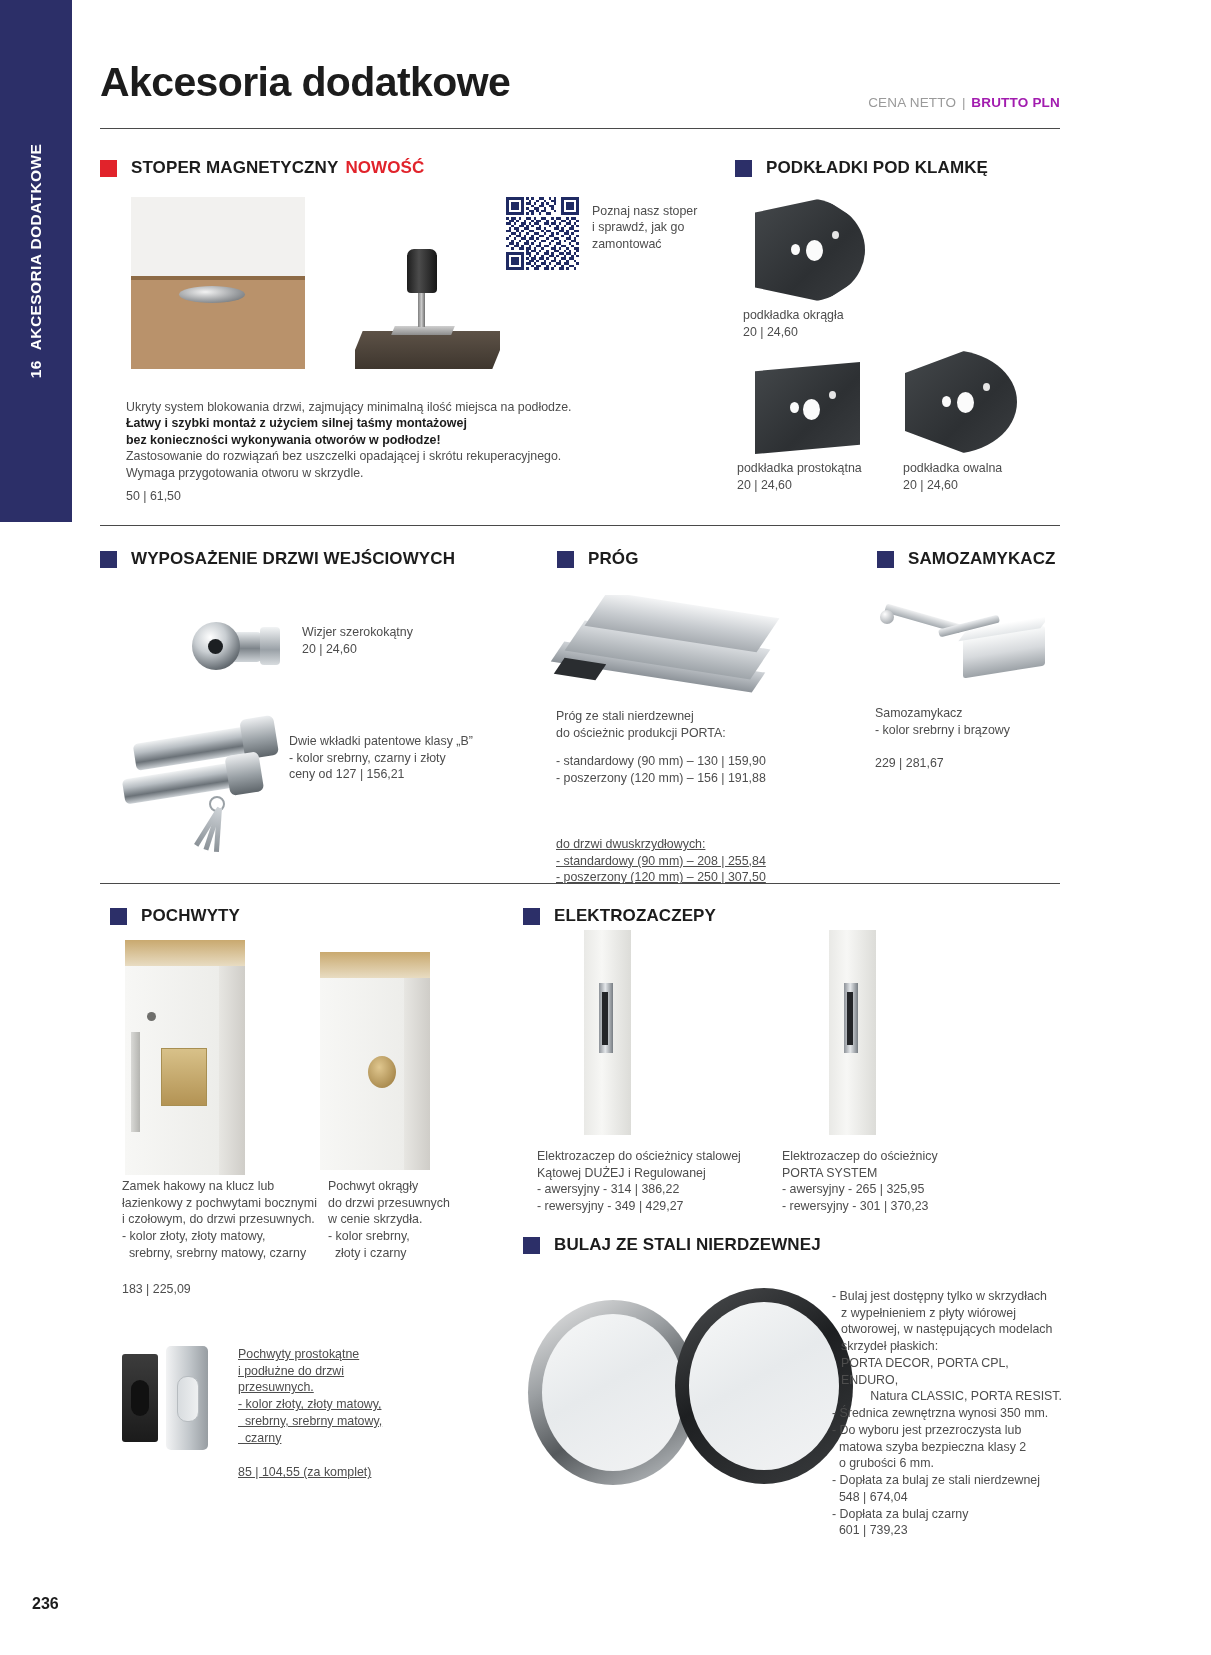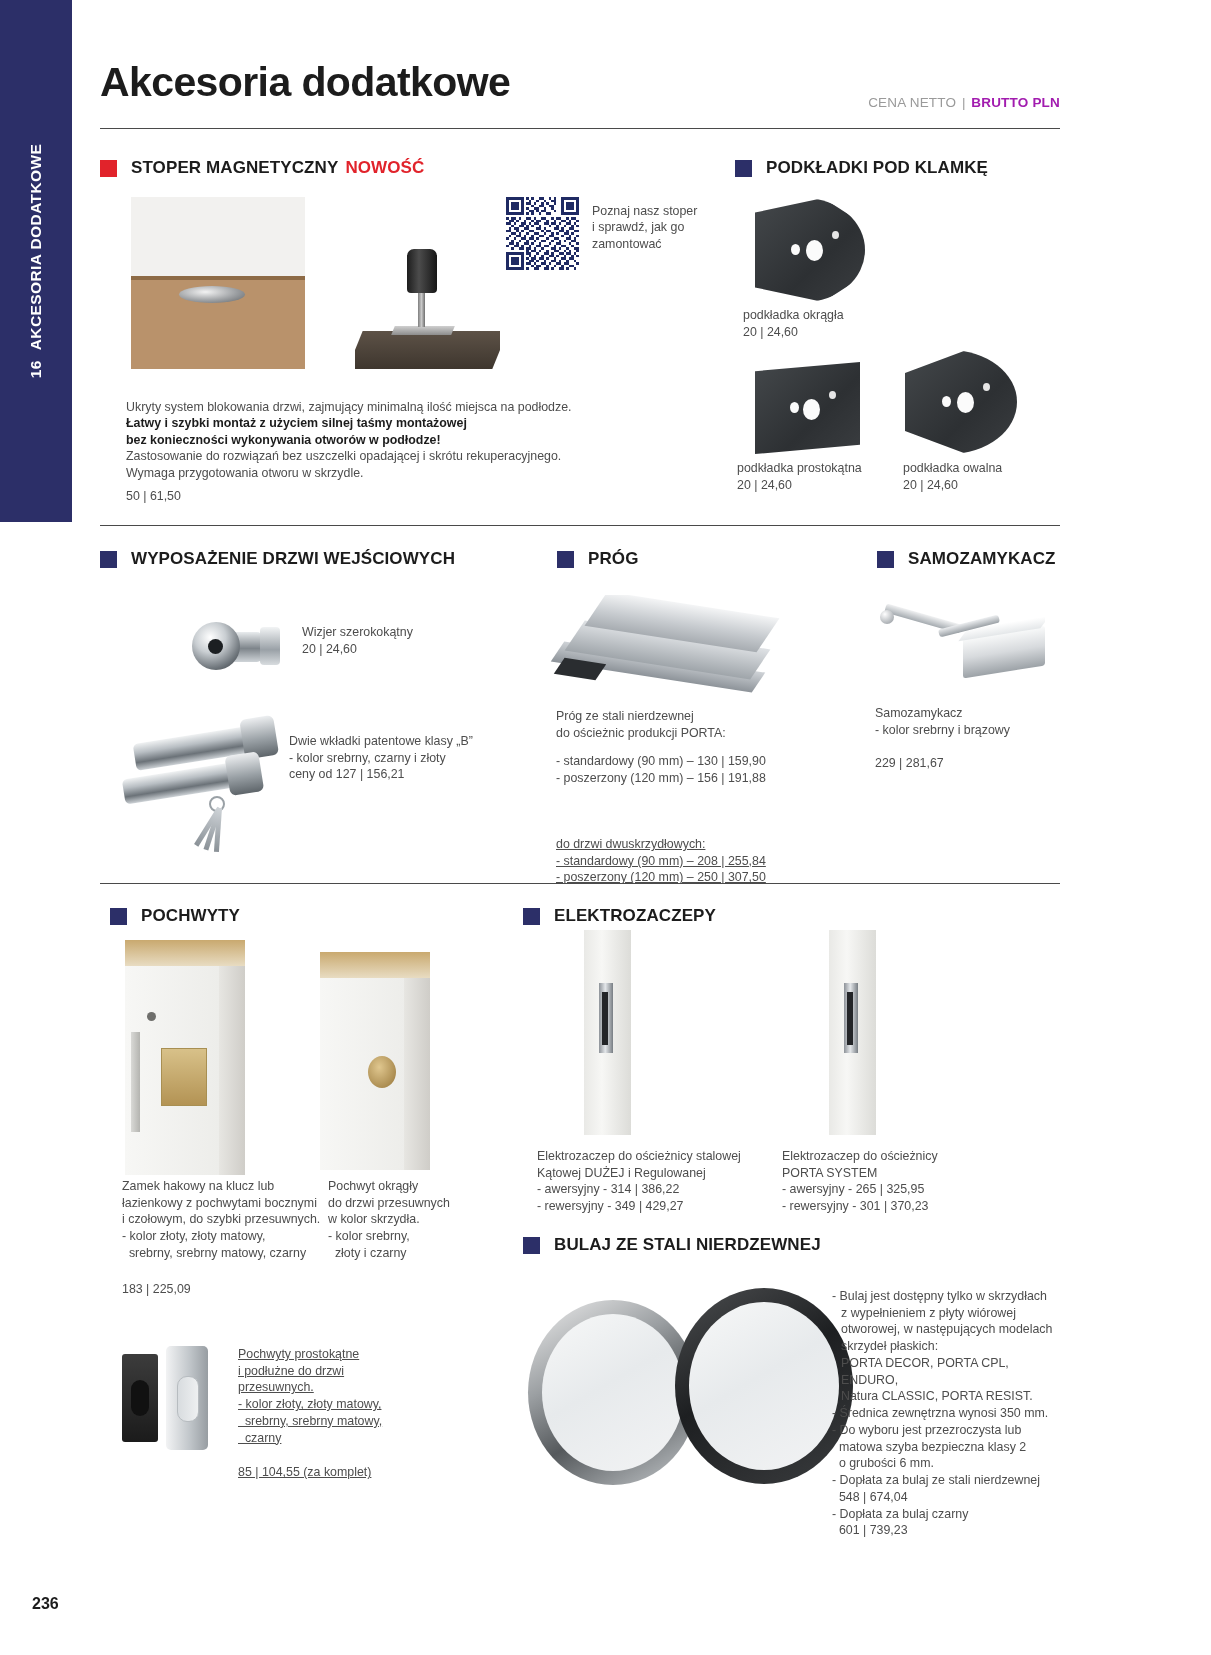--- a/index.html
+++ b/index.html
@@ -637,30 +637,30 @@
   <div class="ph door door2">
     <div class="face"></div>
     <div class="edge"></div>
     <div class="topband"></div>
     <div class="oval"></div>
   </div>
 
   <div class="cap" style="left:122px; top:1178px; width:205px;">
     <div>Zamek hakowy na klucz lub</div>
     <div>łazienkowy z pochwytami bocznymi</div>
-    <div>i czołowym, do szybki przesuwnych.</div>
+    <div>i czołowym, do drzwi przesuwnych.</div>
     <div>- kolor złoty, złoty matowy,</div>
     <div style="white-space:pre;">  srebrny, srebrny matowy, czarny</div>
     <div style="margin-top:19px;">183 | 225,09</div>
   </div>
 
   <div class="cap" style="left:328px; top:1178px; width:175px;">
     <div>Pochwyt okrągły</div>
     <div>do drzwi przesuwnych</div>
-    <div>w kolor skrzydła.</div>
+    <div>w cenie skrzydła.</div>
     <div>- kolor srebrny,</div>
     <div style="white-space:pre;">  złoty i czarny</div>
   </div>
 
   <div class="ph handle-pair">
     <div class="blk"></div>
     <div class="slv"></div>
   </div>
 
   <div class="cap" style="left:238px; top:1346px; width:200px;text-decoration:underline;">
@@ -718,21 +718,21 @@
 
   <div class="cap" style="left:832px; top:1288px; width:230px;">
     <div>
       <span>-</span>
       <span class="b">Bulaj</span><span> jest dostępny tylko w skrzydłach</span>
     </div>
     <div style="padding-left:9px;">z wypełnieniem z płyty wiórowej</div>
     <div style="padding-left:9px;">otworowej, w następujących modelach</div>
     <div style="padding-left:9px;">skrzydeł płaskich:</div>
     <div style="padding-left:9px;">PORTA DECOR, PORTA CPL, ENDURO,</div>
-    <div style="padding-left:9px;">Natura CLASSIC, PORTA RESIST.</div>
+    <div style="padding-left:9px;text-align:right;">Natura CLASSIC, PORTA RESIST.</div>
     <div>- Średnica zewnętrzna wynosi 350 mm.</div>
     <div>- Do wyboru jest przezroczysta lub</div>
     <div style="white-space:pre;">  matowa szyba bezpieczna klasy 2</div>
     <div style="white-space:pre;">  o grubości 6 mm.</div>
     <div>- Dopłata za bulaj ze stali nierdzewnej</div>
     <div style="white-space:pre;">  548 | 674,04</div>
     <div>- Dopłata za bulaj czarny</div>
     <div style="white-space:pre;">  601 | 739,23</div>
   </div>
 

